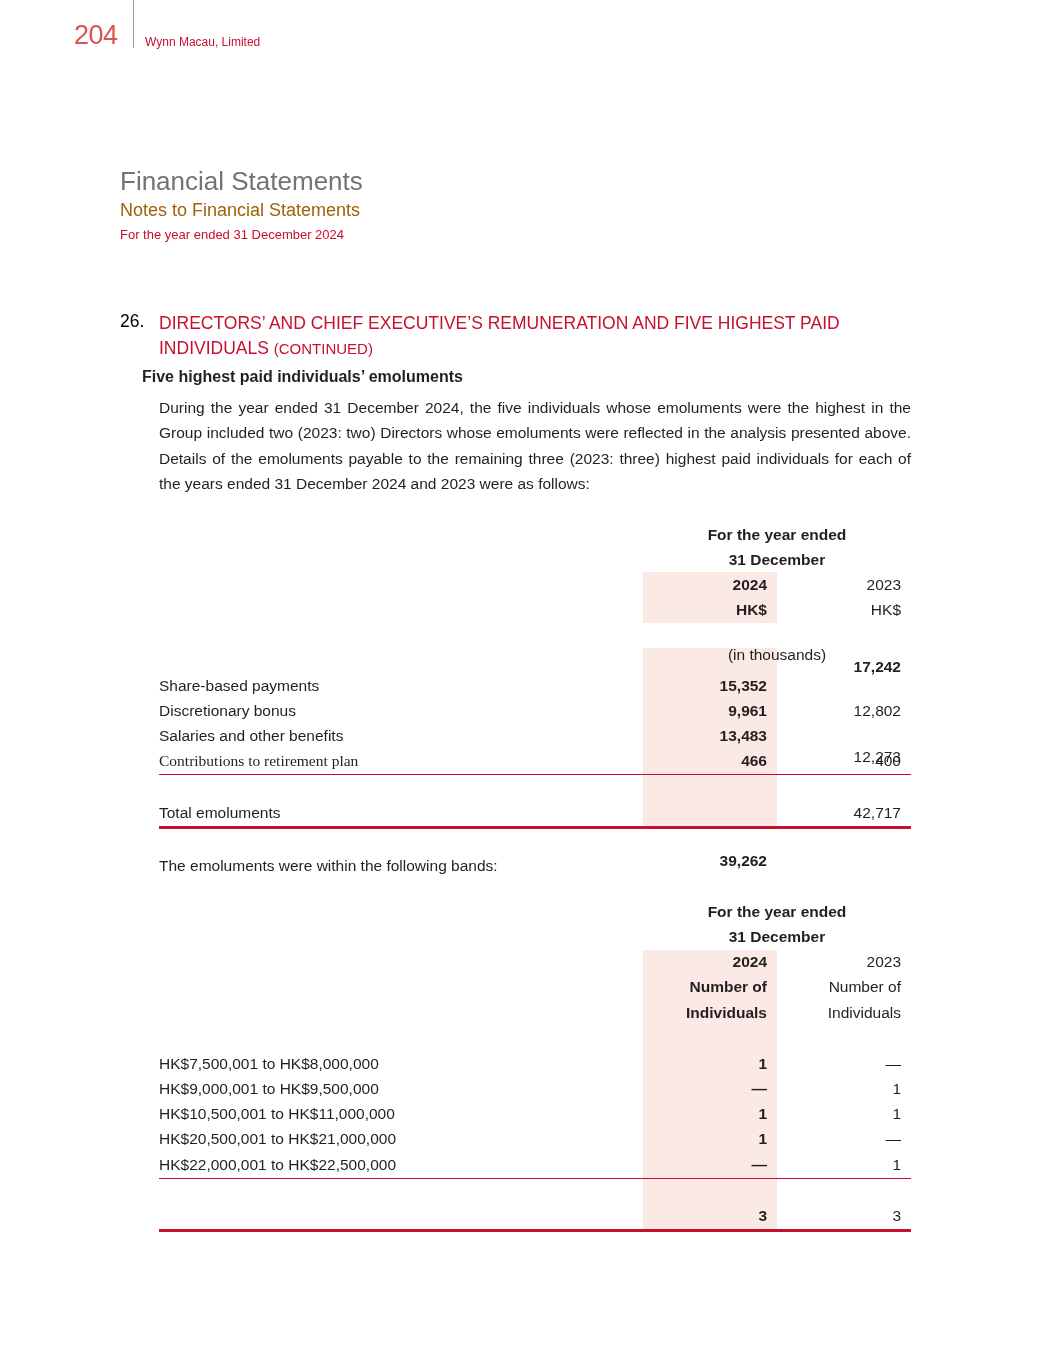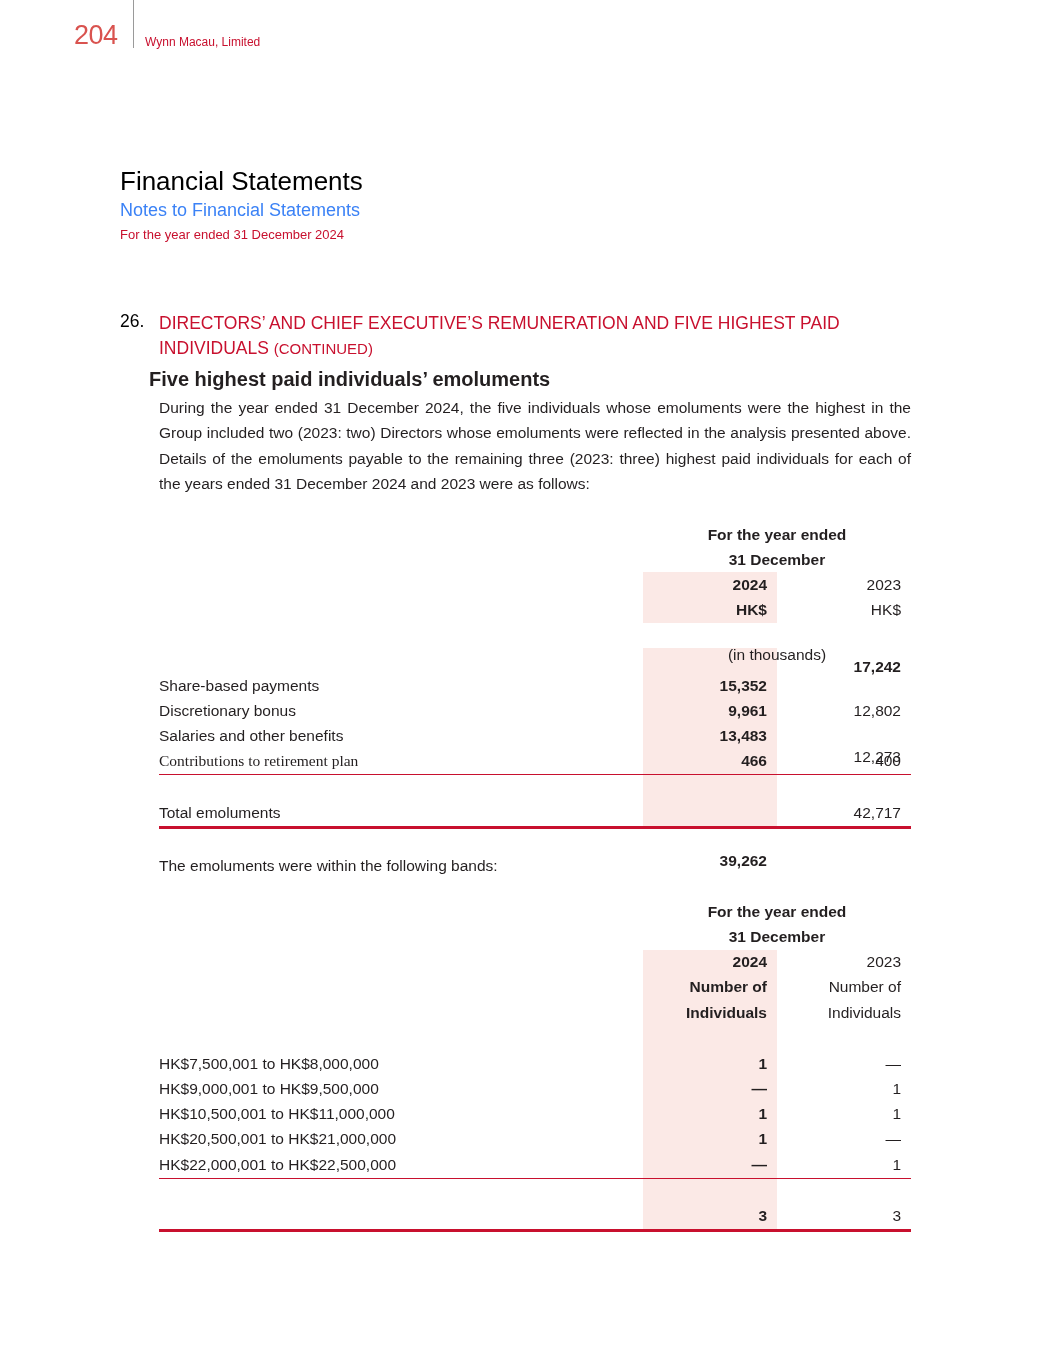--- a/index.html
+++ b/index.html
@@ -1,27 +1,27 @@
 <!DOCTYPE html>
 <html><head>
 <meta charset="utf-8">
 <style>
   html, body { margin: 0; padding: 0; background: #ffffff; }
   body { width: 1055px; height: 1365px; position: relative; overflow: hidden;
          font-family: "Liberation Sans", sans-serif; color: #231f20; }
   .page-num { position: absolute; left: 74px; top: 20px; font-size: 27px; color: #d9534f; letter-spacing: -0.5px; }
   .vrule { position: absolute; left: 133px; top: 0; width: 1px; height: 48px; background: #9a9a9a; }
   .company { position: absolute; left: 145px; top: 35px; font-size: 12px; color: #c8102e; }
-  .title { position: absolute; left: 120px; top: 166px; font-size: 26px; color: #000000; }
-  .subtitle { position: absolute; left: 120px; top: 200px; font-size: 18px; color: #3b82f6; }
+  .title { position: absolute; left: 120px; top: 166px; font-size: 26px; color: #737373; }
+  .subtitle { position: absolute; left: 120px; top: 200px; font-size: 18px; color: #a16207; }
   .period { position: absolute; left: 120px; top: 227px; font-size: 13px; color: #c8102e; }
   .sec-num { position: absolute; left: 120px; top: 311px; font-size: 17.5px; color: #000000; }
   .sec-title { position: absolute; left: 159px; top: 311px; width: 760px; font-size: 17.5px; color: #c8102e; line-height: 25px; }
   .sec-title .cont { font-size: 15px; }
-  .subhead { position: absolute; left: 149px; top: 368px; font-size: 20px; font-weight: bold; }
+  .subhead { position: absolute; left: 142px; top: 368px; font-size: 16px; font-weight: bold; }
   .para { position: absolute; left: 159px; top: 395px; width: 752px; font-size: 15.5px; line-height: 25.3px; text-align: justify; }
 
   .shade { position: absolute; left: 643px; width: 134px; background: #fbe9e6; }
   .hdr { position: absolute; font-size: 15.5px; white-space: nowrap; }
   .hdr-c { left: 643px; width: 268px; text-align: center; font-weight: bold; }
   .col24 { position: absolute; left: 643px; width: 124px; text-align: right; font-size: 15.5px; font-weight: bold; }
   .col23 { position: absolute; left: 777px; width: 124px; text-align: right; font-size: 15.5px; }
   .label { position: absolute; left: 159px; font-size: 15.5px; }
   .thin { position: absolute; left: 159px; width: 752px; height: 1px; background: #c8102e; }
   .thick { position: absolute; left: 159px; width: 752px; height: 3px; background: #c8102e; }

